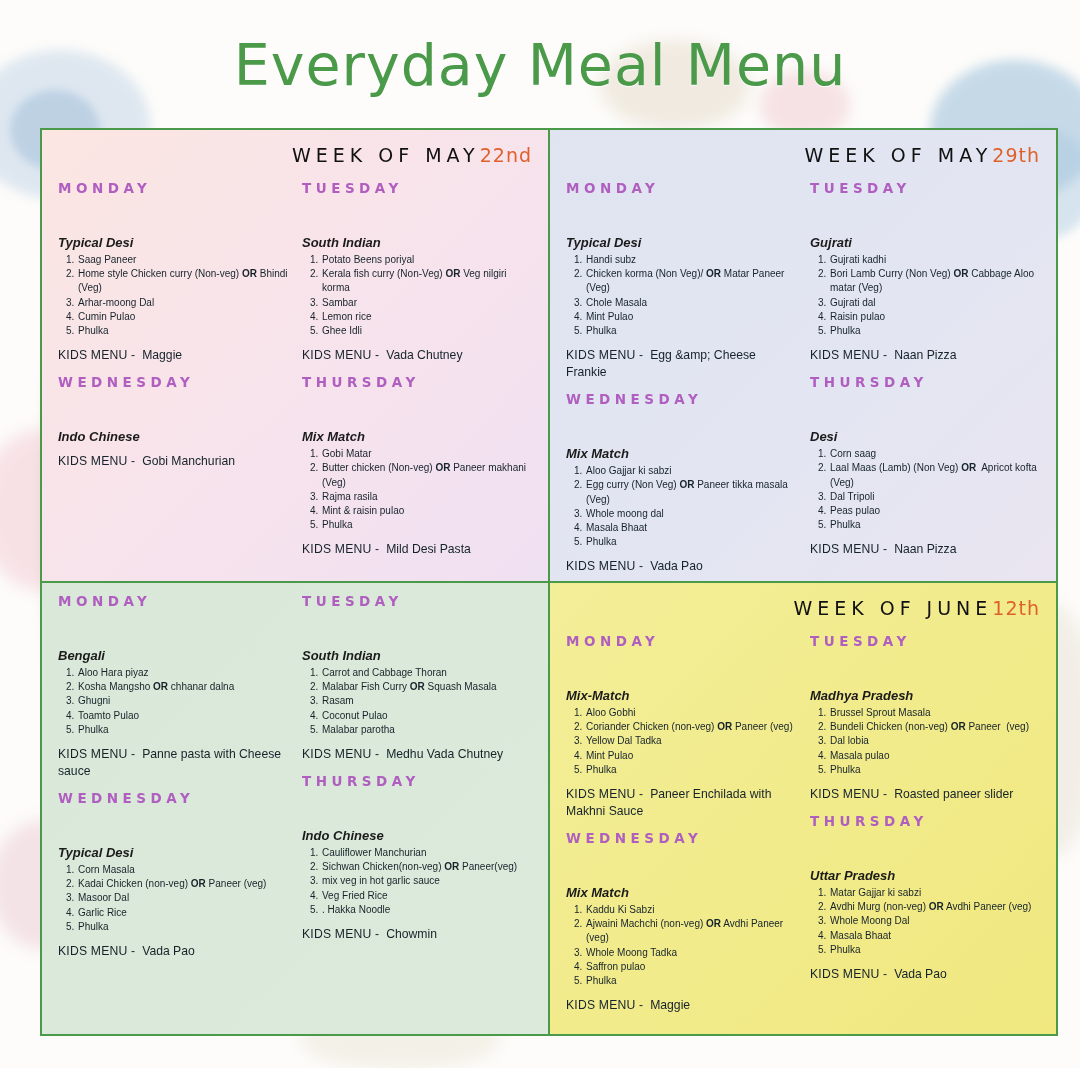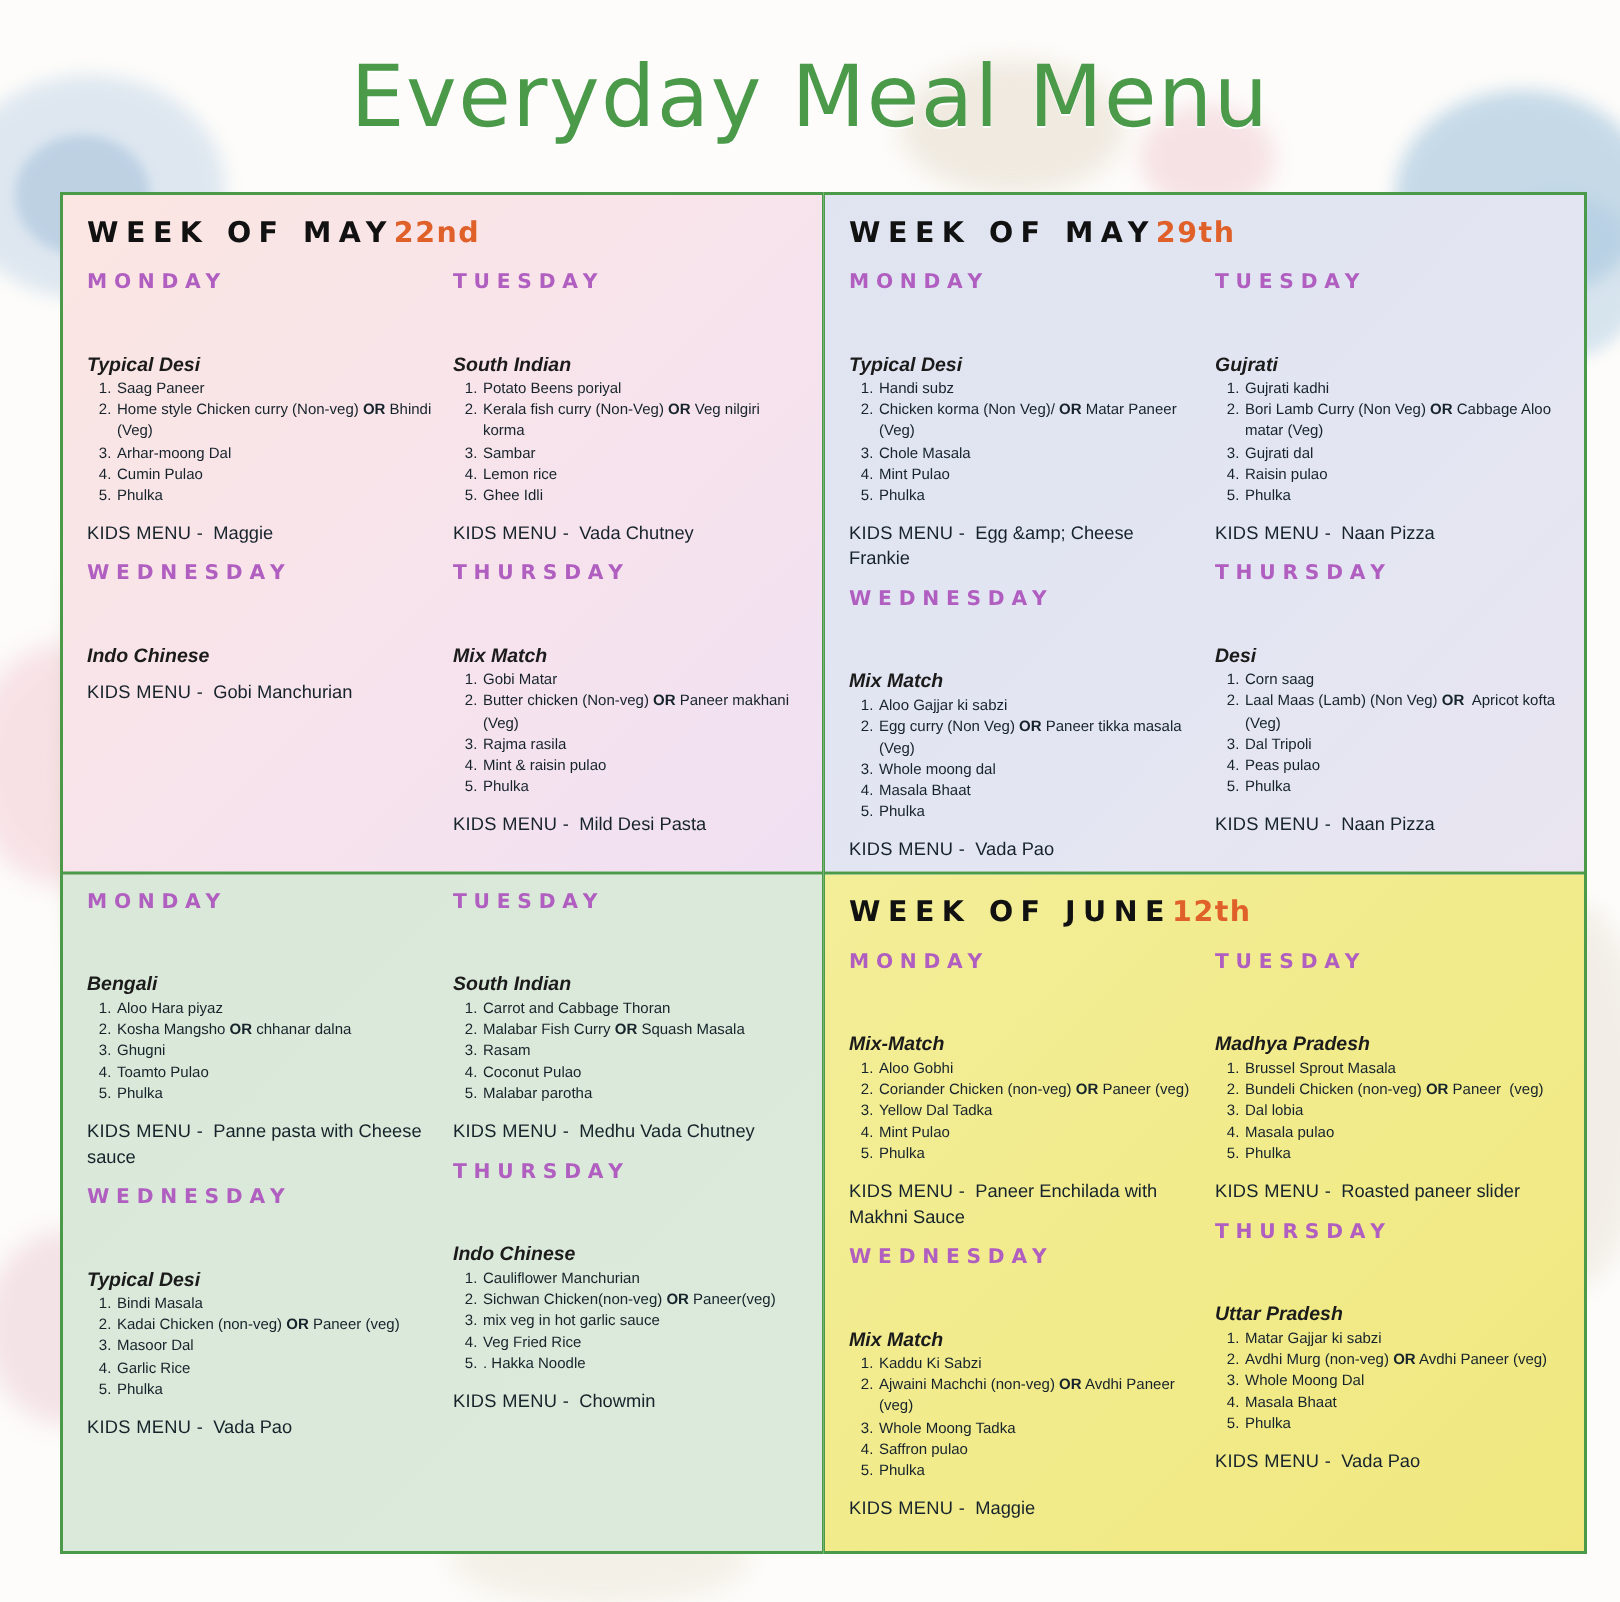--- a/index.html
+++ b/index.html
@@ -48,23 +48,23 @@
     padding: 10px 16px 8px 16px;
     position: relative;
     overflow: hidden;
   }
   .q0 { background: linear-gradient(135deg,#fbe6e2 0%, #f7e3ec 55%, #efe0f2 100%); border-right-width:1px; border-bottom-width:1px;}
   .q1 { background: linear-gradient(135deg,#dfe4f0 0%, #e3e6f2 60%, #e9e4f0 100%); border-left-width:1px; border-bottom-width:1px;}
   .q2 { background: linear-gradient(135deg,#d9e8d8 0%, #dceadb 100%); border-right-width:1px; border-top-width:1px;}
   .q3 { background: linear-gradient(135deg,#f3ee98 0%, #f0e87f 100%); border-left-width:1px; border-top-width:1px;}
 
   .week-head {
-    text-align: left;
+    text-align: right;
     font-family: "DejaVu Sans", sans-serif;
-    font-weight: bold;
+    font-weight: normal;
     font-size: 19px;
     letter-spacing: 5px;
     color: #111;
     margin: 4px 0 14px 0;
   }
   .week-head .accent { color: #e0602a; letter-spacing: 1px; }
 
   .cols {
     display: grid;
     grid-template-columns: 1fr 1fr;
@@ -254,21 +254,21 @@
               <li>Ghugni</li>
               <li>Toamto Pulao</li>
               <li>Phulka</li>
             </ol>
           <div class="kids"><span class="lbl">KIDS MENU -</span>&nbsp; <span>Panne pasta with Cheese sauce</span></div>
         </div>
         <div class="day-block">
           <div class="day-name">WEDNESDAY</div>
           <div class="cuisine">Typical Desi</div>
           <ol class="items">
-              <li>Bindi Masala</li>
+              <li>Corn Masala</li>
               <li>Kadai Chicken (non-veg) <b>OR</b> Paneer (veg)</li>
               <li>Masoor Dal</li>
               <li>Garlic Rice</li>
               <li>Phulka</li>
             </ol>
           <div class="kids"><span class="lbl">KIDS MENU -</span>&nbsp; <span>Vada Pao</span></div>
         </div>
       </div>
       <div>
         <div class="day-block">

